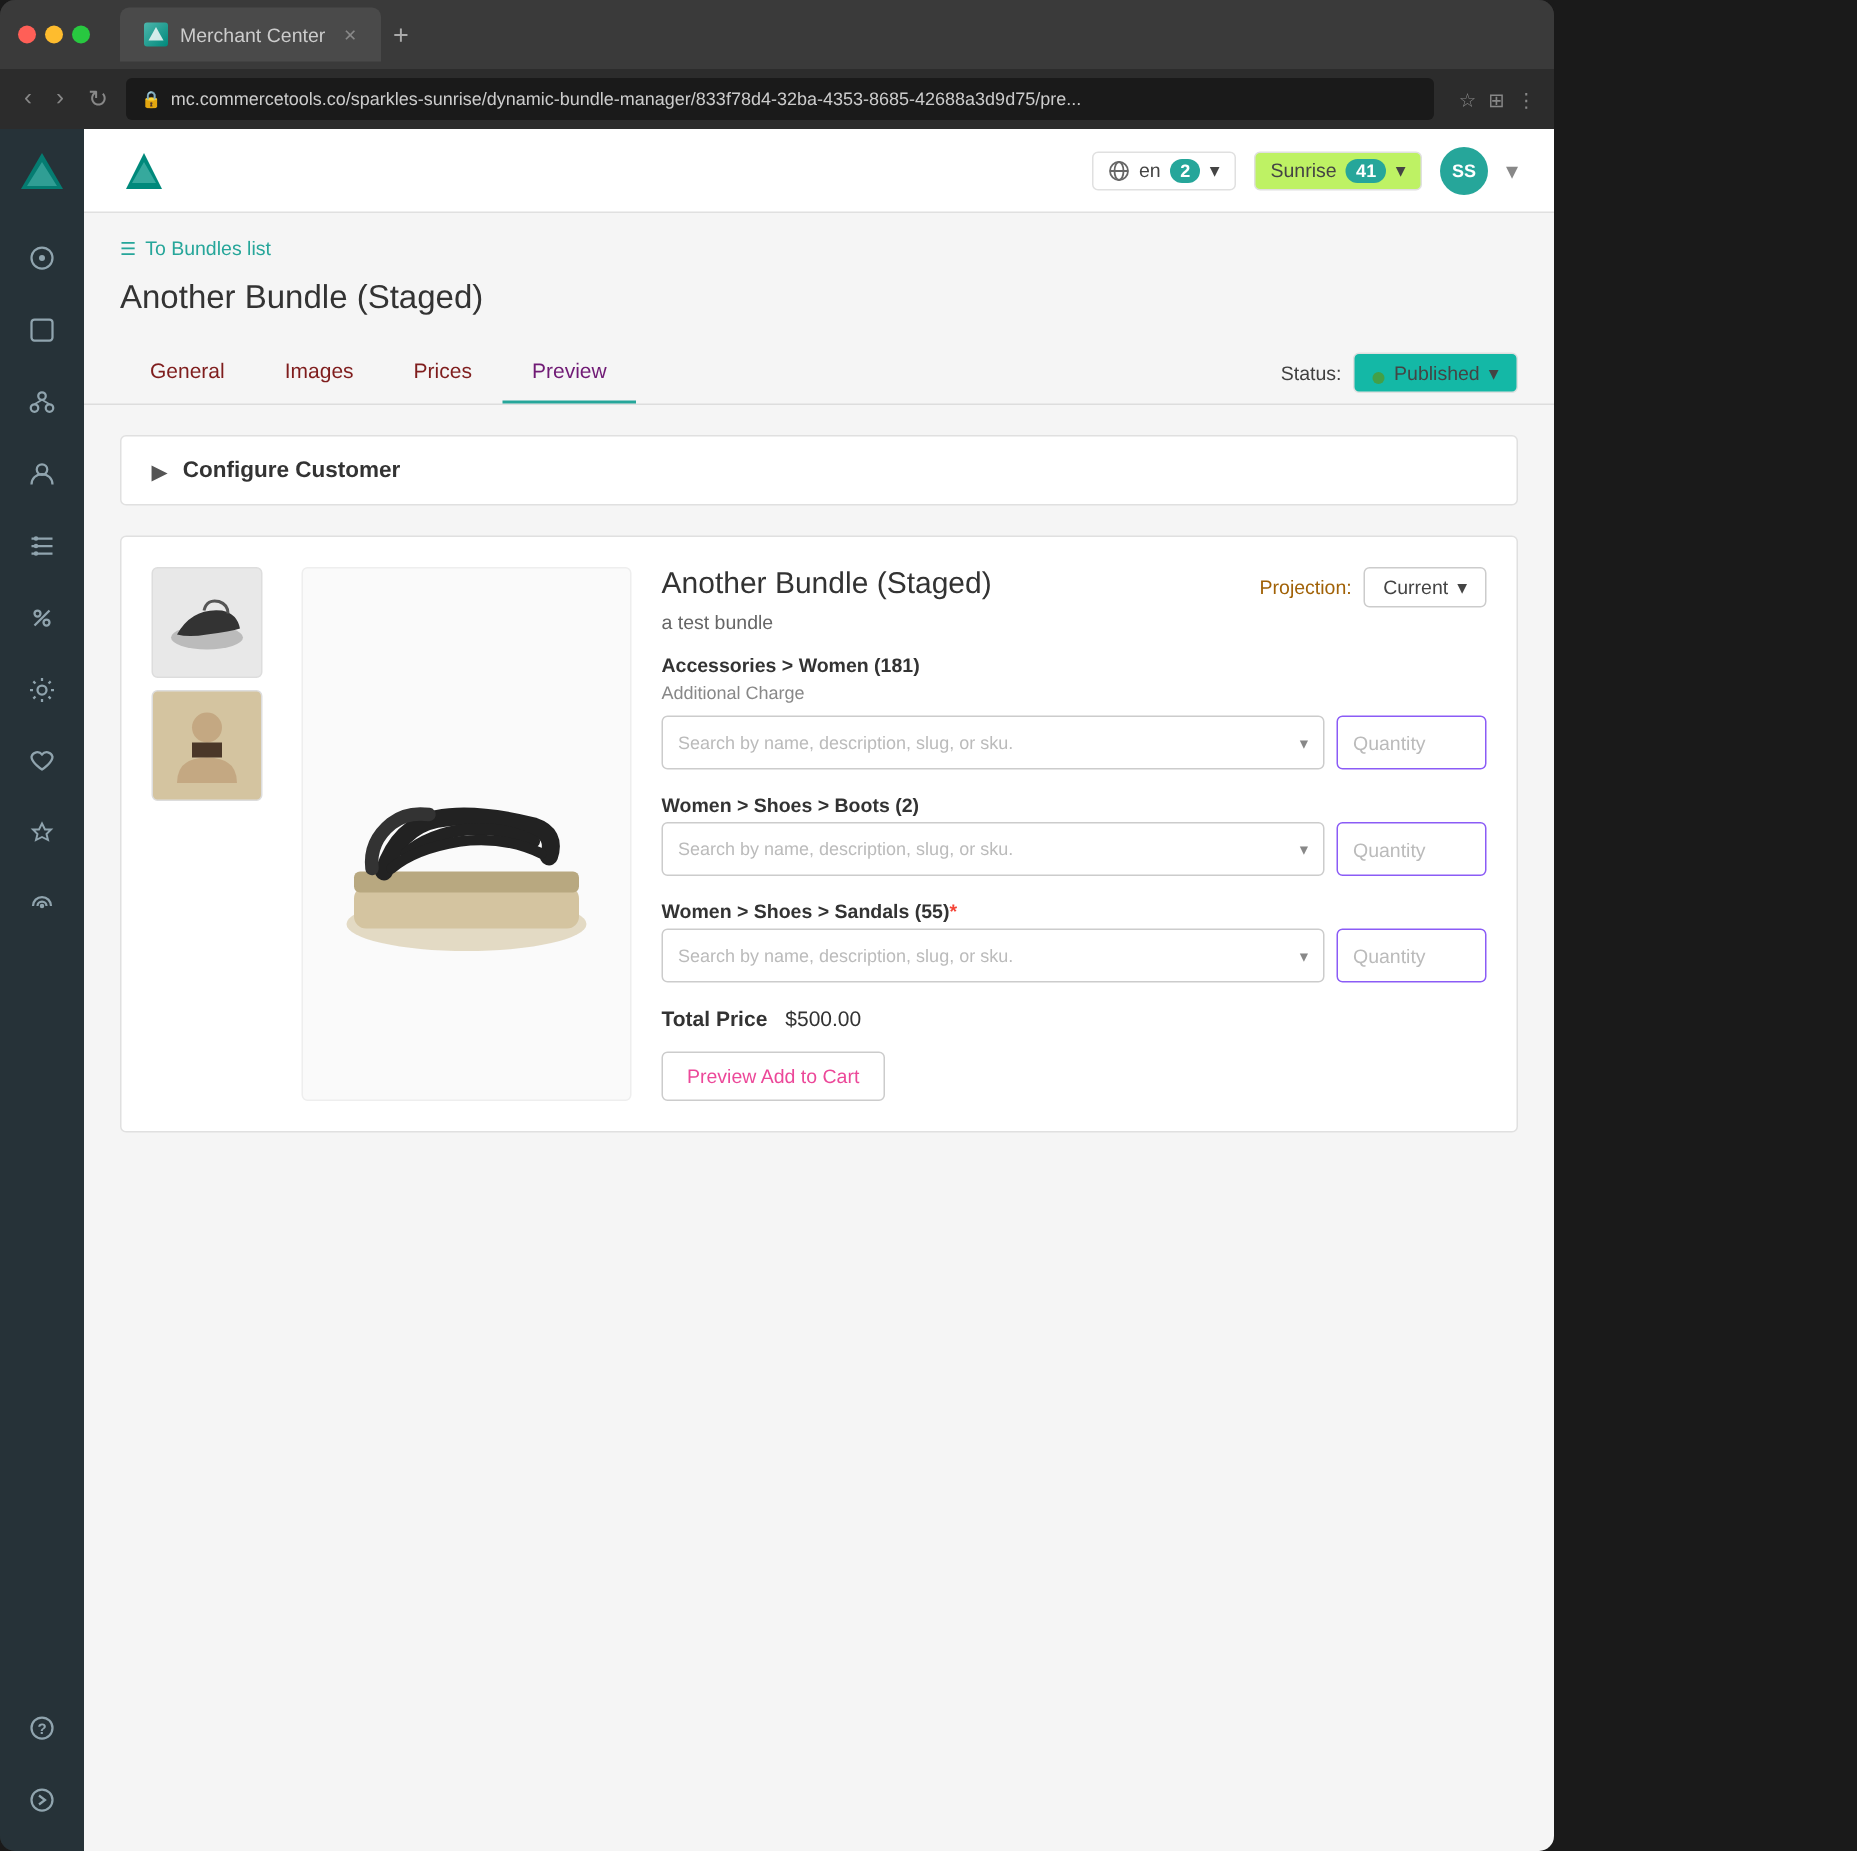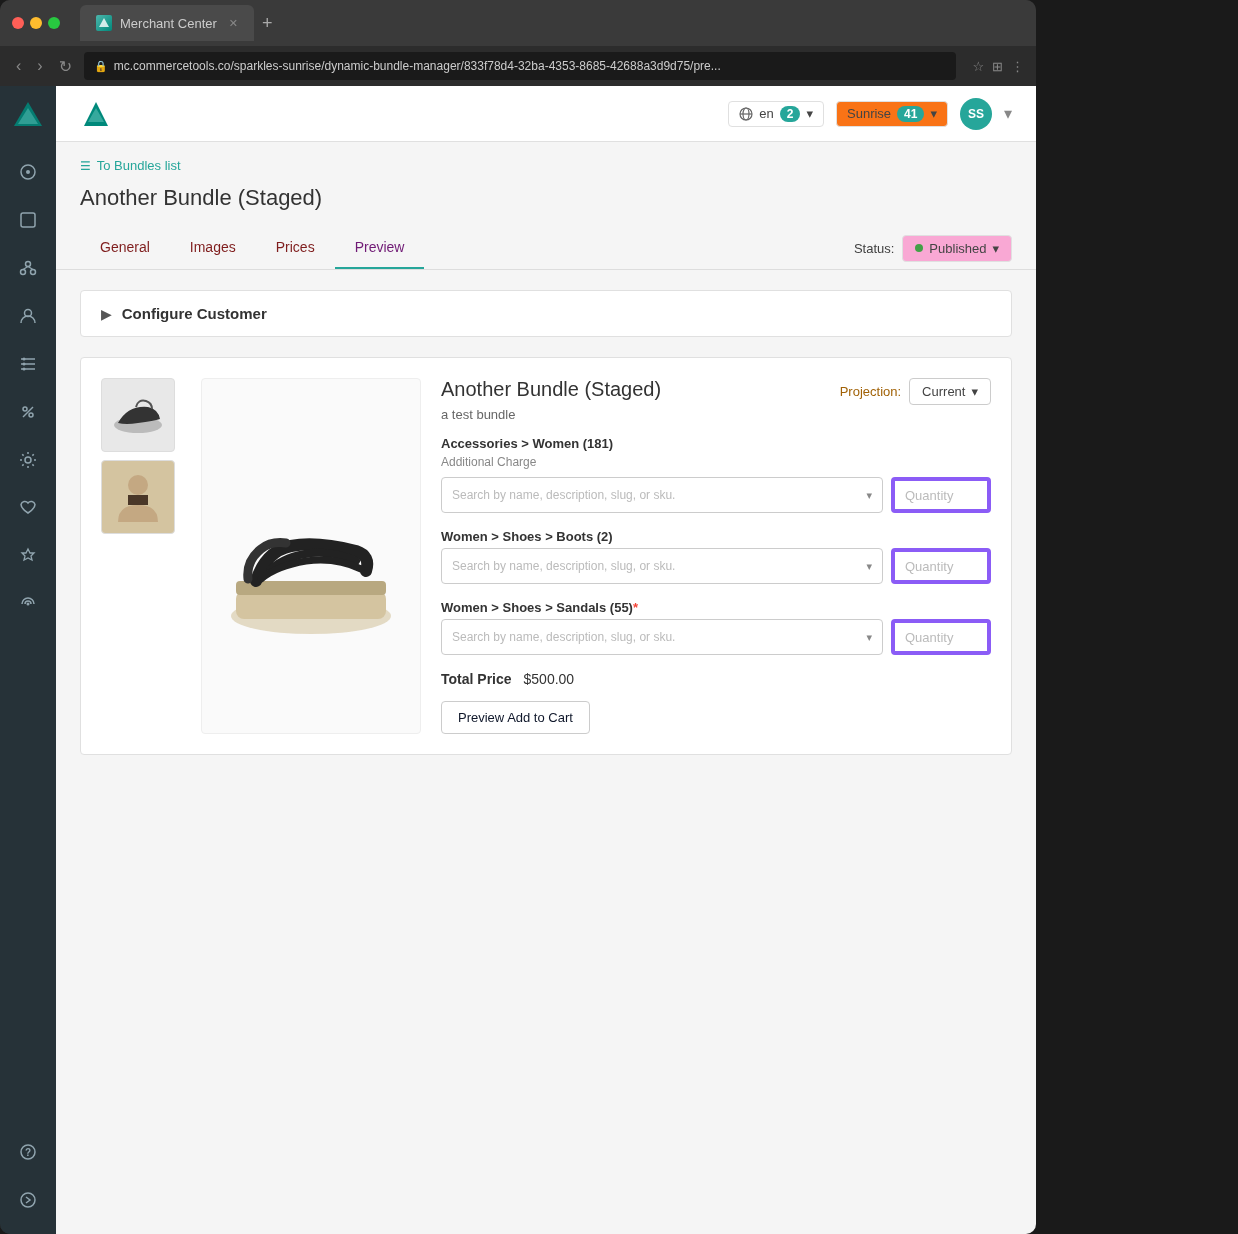--- a/index.html
+++ b/index.html
@@ -36,38 +36,38 @@
     
     .main { flex: 1; display: flex; flex-direction: column; overflow: hidden; }
 
     
     .top-header { background: #fff; height: 56px; display: flex; align-items: center; padding: 0 24px; border-bottom: 1px solid #e0e0e0; gap: 16px; }
     .mc-logo { display: flex; align-items: center; gap: 8px; }
     .mc-logo-icon { width: 32px; height: 32px; }
     .header-right { margin-left: auto; display: flex; align-items: center; gap: 12px; }
     .lang-btn { display: flex; align-items: center; gap: 6px; border: 1px solid #e0e0e0; border-radius: 4px; padding: 4px 10px; font-size: 13px; color: #444; cursor: pointer; background: #fff; }
     .badge { background: #26a69a; color: #fff; border-radius: 12px; padding: 1px 7px; font-size: 12px; font-weight: bold; }
-    .project-btn { display: flex; align-items: center; gap: 6px; border: 1px solid #e0e0e0; border-radius: 4px; padding: 4px 10px; font-size: 13px; color: #444; cursor: pointer; background: #f97316; }
+    .project-btn { display: flex; align-items: center; gap: 6px; border: 1px solid #e0e0e0; border-radius: 4px; padding: 4px 10px; font-size: 13px; color: #444; cursor: pointer; background: #bef264; }
     .user-avatar { width: 32px; height: 32px; border-radius: 50%; background: #26a69a; color: #fff; display: flex; align-items: center; justify-content: center; font-size: 12px; font-weight: bold; cursor: pointer; }
 
     
     .content { flex: 1; overflow-y: auto; padding: 0; background: #f5f5f5; }
     .page-header { background: #f5f5f5; padding: 16px 24px 0; }
     .breadcrumb { display: flex; align-items: center; gap: 6px; color: #26a69a; font-size: 13px; margin-bottom: 12px; cursor: pointer; }
     .breadcrumb-icon { font-size: 12px; }
     .page-title { font-size: 22px; font-weight: 400; color: #333; margin-bottom: 16px; }
 
     
     .tabs-bar { display: flex; align-items: center; background: #f5f5f5; padding: 0 24px; border-bottom: 1px solid #ddd; justify-content: space-between; }
     .tabs { display: flex; gap: 0; }
     .tab-item { padding: 12px 20px; font-size: 14px; color: #7f1d1d; cursor: pointer; border-bottom: 2px solid transparent; }
     .tab-item.active { color: #701a75; border-bottom: 2px solid #26a69a; font-weight: 400; }
     .status-section { display: flex; align-items: center; gap: 8px; }
     .status-label { font-size: 13px; color: #404040; }
-    .status-btn { display: flex; align-items: center; gap: 6px; border: 1px solid #e0e0e0; border-radius: 4px; padding: 5px 12px; font-size: 13px; color: #444; cursor: pointer; background: #f9a8d4; }
+    .status-btn { display: flex; align-items: flex-end; gap: 6px; border: 1px solid #e0e0e0; border-radius: 4px; padding: 5px 12px; font-size: 13px; color: #444; cursor: pointer; background: #14b8a6; }
     .status-dot { width: 8px; height: 8px; border-radius: 50%; background: #43a047; }
 
     
     .page-body { padding: 20px 24px; }
 
     
     .configure-section { background: #fff; border: 1px solid #e0e0e0; border-radius: 4px; padding: 14px 20px; margin-bottom: 20px; display: flex; align-items: center; gap: 10px; }
     .expand-icon { color: #555; font-size: 14px; cursor: pointer; }
     .configure-title { font-size: 15px; font-weight: 600; color: #333; }
 
@@ -84,27 +84,27 @@
     .product-title { font-size: 20px; font-weight: 400; color: #333; margin-bottom: 6px; }
     .product-subtitle { font-size: 13px; color: #666; margin-bottom: 14px; }
 
     .category-section { margin-bottom: 16px; }
     .category-label { font-size: 13px; font-weight: 600; color: #333; margin-bottom: 4px; }
     .category-sublabel { font-size: 12px; color: #888; margin-bottom: 8px; }
     .search-row { display: flex; gap: 8px; align-items: center; }
     .search-select { flex: 1; height: 36px; border: 1px solid #ccc; border-radius: 4px; background: #fff; padding: 0 10px; font-size: 13px; color: #999; display: flex; align-items: center; justify-content: space-between; cursor: pointer; }
     .search-select-text { color: #bbb; font-size: 12px; }
     .dropdown-arrow { color: #888; font-size: 11px; }
-    .qty-input { width: 100px; height: 36px; border: 4px solid #8b5cf6; border-radius: 4px; background: #fff; padding: 0 10px; font-size: 13px; color: #bbb; display: flex; align-items: center; }
+    .qty-input { width: 100px; height: 36px; border: 1px solid #8b5cf6; border-radius: 4px; background: #fff; padding: 0 10px; font-size: 13px; color: #bbb; display: flex; align-items: center; }
 
     .total-price-row { display: flex; align-items: center; gap: 12px; margin-bottom: 14px; margin-top: 6px; }
     .total-label { font-size: 14px; font-weight: 600; color: #333; }
     .total-amount { font-size: 14px; color: #333; }
 
-    .preview-btn { border: 1px solid #ccc; background: #fff; border-radius: 4px; padding: 8px 16px; font-size: 13px; color: #0f172a; cursor: pointer; }
+    .preview-btn { border: 1px solid #ccc; background: #fff; border-radius: 4px; padding: 8px 16px; font-size: 13px; color: #ec4899; cursor: pointer; }
     .projection-label { font-size: 13px; color: #666; }
     .projection-select { border: 1px solid #ccc; border-radius: 4px; padding: 5px 12px; font-size: 13px; color: #444; background: #fff; cursor: pointer; display: flex; align-items: center; gap: 6px; }
     .product-header-row { display: flex; align-items: flex-start; justify-content: space-between; }
 
     
     .required { color: #f44336; }
 
     .browser-content { display: flex; flex: 1; overflow: hidden; }
   </style>
 </head>

